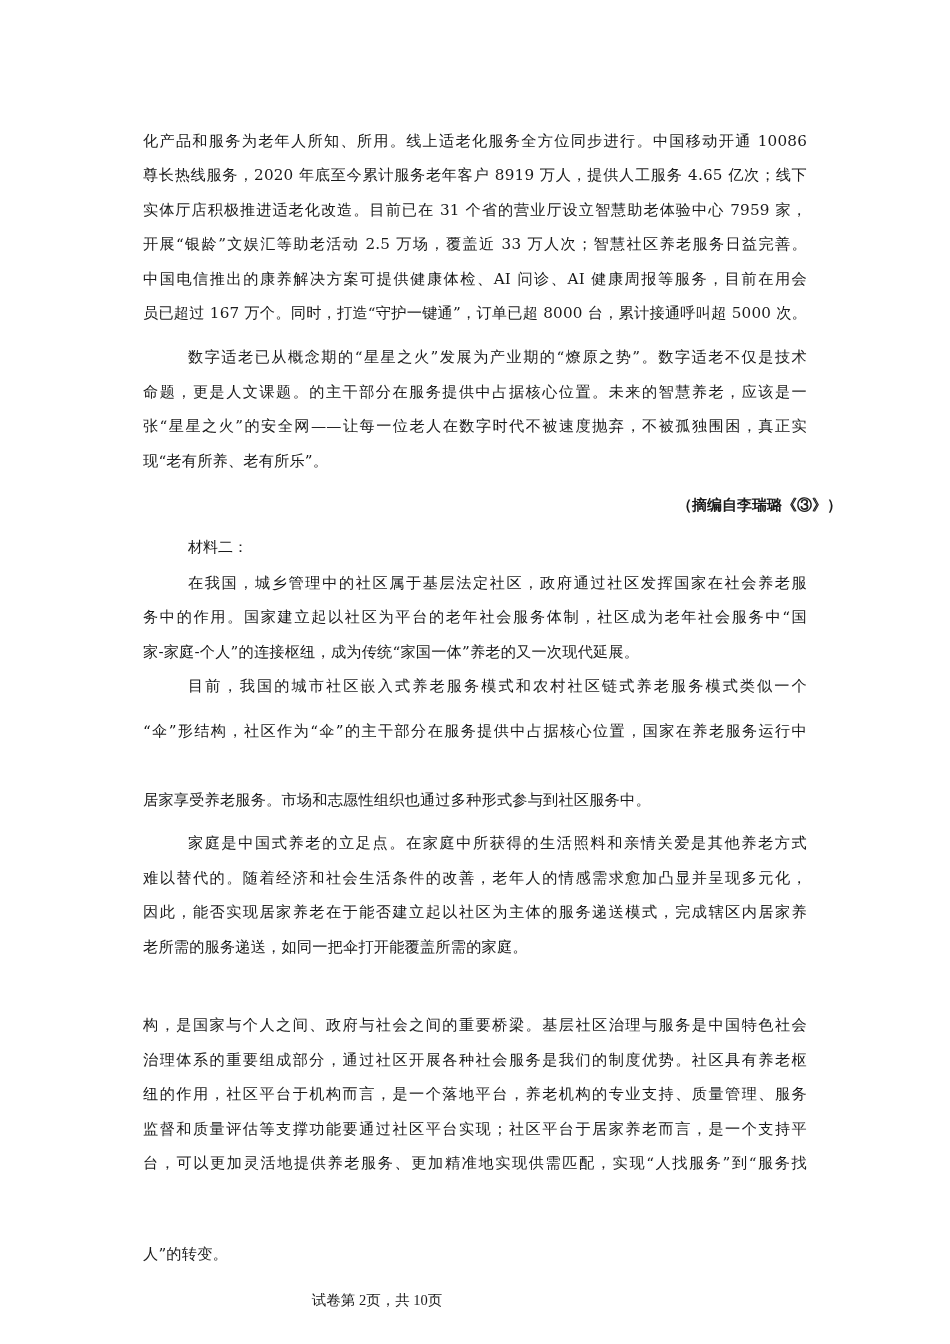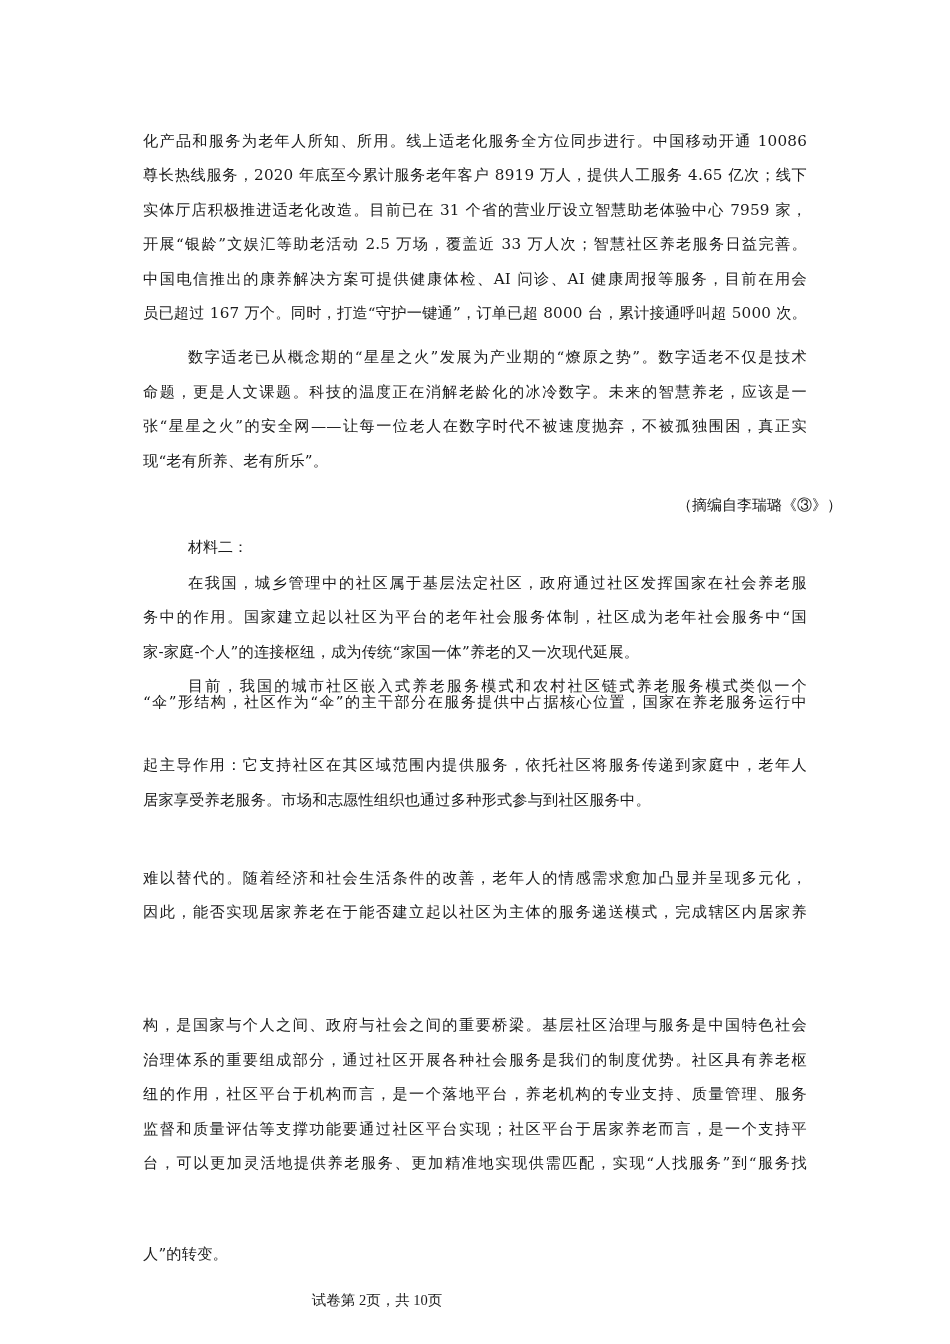--- a/index.html
+++ b/index.html
@@ -3,57 +3,58 @@
 <meta charset="utf-8">
 <style>
   html, body { margin: 0; padding: 0; background: #ffffff; }
   body { width: 950px; height: 1344px; position: relative; overflow: hidden;
          font-family: "DejaVu Serif", "Liberation Serif", serif; color: #1a1a1a; }
   .page { position: absolute; left: 0; top: 0; width: 950px; height: 1344px; padding-left: 32px; }
   .line { position: absolute; left: 143px; width: 664px; font-size: 15.2px; line-height: 20px;
           white-space: nowrap; text-align: justify; text-align-last: justify; letter-spacing: 0.2px; }
   .line.last { text-align-last: left; }
   .line.indent { left: 188px; width: 619px; }
-  .source { position: absolute; right: 140px; font-size: 15px; line-height: 20px; white-space: nowrap; }
+  .source { position: absolute; right: 140px; font-size: 15px; line-height: 20px; white-space: nowrap; font-weight: bold; }
   .heading { position: absolute; left: 188px; font-size: 15px; line-height: 20px; text-align: center; }
   .footer { position: absolute; left: 0; width: 754px; top: 1291px; text-align: center;
             font-size: 14.5px; font-family: "Liberation Serif", "DejaVu Serif", serif; }
 </style>
 </head>
 <body>
 
 <div class="page">
 
   <div class="line" style="top:131px">化产品和服务为老年人所知、所用。线上适老化服务全方位同步进行。中国移动开通 10086</div>
   <div class="line" style="top:165px">尊长热线服务，2020 年底至今累计服务老年客户 8919 万人，提供人工服务 4.65 亿次；线下</div>
   <div class="line" style="top:200px">实体厅店积极推进适老化改造。目前已在 31 个省的营业厅设立智慧助老体验中心 7959 家，</div>
   <div class="line" style="top:234px">开展“银龄”文娱汇等助老活动 2.5 万场，覆盖近 33 万人次；智慧社区养老服务日益完善。</div>
   <div class="line" style="top:269px">中国电信推出的康养解决方案可提供健康体检、AI 问诊、AI 健康周报等服务，目前在用会</div>
   <div class="line" style="top:303px">员已超过 167 万个。同时，打造“守护一键通”，订单已超 8000 台，累计接通呼叫超 5000 次。</div>
 
   <div class="line indent" style="top:347px">数字适老已从概念期的“星星之火”发展为产业期的“燎原之势”。数字适老不仅是技术</div>
-  <div class="line" style="top:382px">命题，更是人文课题。科技的温度正在消解老龄化的冰冷数字。未来的智慧养老，应该是一</div>
+  <div class="line" style="top:382px">命题，更是人文课题。的主干部分在服务提供中占据核心位置。未来的智慧养老，应该是一</div>
   <div class="line" style="top:416px">张“星星之火”的安全网——让每一位老人在数字时代不被速度抛弃，不被孤独围困，真正实</div>
   <div class="line last" style="top:451px">现“老有所养、老有所乐”。</div>
 
   <div class="source" style="top:495px">（摘编自李瑞璐《③》）</div>
 
   <div class="heading" style="top:537px">材料二：</div>
 
   <div class="line indent" style="top:573px">在我国，城乡管理中的社区属于基层法定社区，政府通过社区发挥国家在社会养老服</div>
   <div class="line" style="top:607px">务中的作用。国家建立起以社区为平台的老年社会服务体制，社区成为老年社会服务中“国</div>
   <div class="line last" style="top:642px">家-家庭-个人”的连接枢纽，成为传统“家国一体”养老的又一次现代延展。</div>
 
   <div class="line indent" style="top:676px">目前，我国的城市社区嵌入式养老服务模式和农村社区链式养老服务模式类似一个</div>
-  <div class="line" style="top:692px">“伞”形结构，社区作为“伞”的主干部分在服务提供中占据核心位置，国家在养老服务运行中</div>
-  <div class="line" style="top:755px">起主导作用：它支持社区在其区域范围内提供服务，依托社区将服务传递到家庭中，老年人</div>
+  <div class="line" style="top:721px">“伞”形结构，社区作为“伞”的主干部分在服务提供中占据核心位置，国家在养老服务运行中</div>
   <div class="line last" style="top:790px">居家享受养老服务。市场和志愿性组织也通过多种形式参与到社区服务中。</div>
 
+  <div class="line indent" style="top:833px">家庭是中国式养老的立足点。在家庭中所获得的生活照料和亲情关爱是其他养老方式</div>
   <div class="line" style="top:868px">难以替代的。随着经济和社会生活条件的改善，老年人的情感需求愈加凸显并呈现多元化，</div>
   <div class="line" style="top:902px">因此，能否实现居家养老在于能否建立起以社区为主体的服务递送模式，完成辖区内居家养</div>
+  <div class="line last" style="top:937px">老所需的服务递送，如同一把伞打开能覆盖所需的家庭。</div>
 
   <div class="line" style="top:1015px">构，是国家与个人之间、政府与社会之间的重要桥梁。基层社区治理与服务是中国特色社会</div>
   <div class="line" style="top:1050px">治理体系的重要组成部分，通过社区开展各种社会服务是我们的制度优势。社区具有养老枢</div>
   <div class="line" style="top:1084px">纽的作用，社区平台于机构而言，是一个落地平台，养老机构的专业支持、质量管理、服务</div>
   <div class="line" style="top:1119px">监督和质量评估等支撑功能要通过社区平台实现；社区平台于居家养老而言，是一个支持平</div>
   <div class="line" style="top:1153px">台，可以更加灵活地提供养老服务、更加精准地实现供需匹配，实现“人找服务”到“服务找</div>
   <div class="line last" style="top:1244px">人”的转变。</div>
 
   <div class="footer">试卷第 2页，共 10页</div>
 </div>

